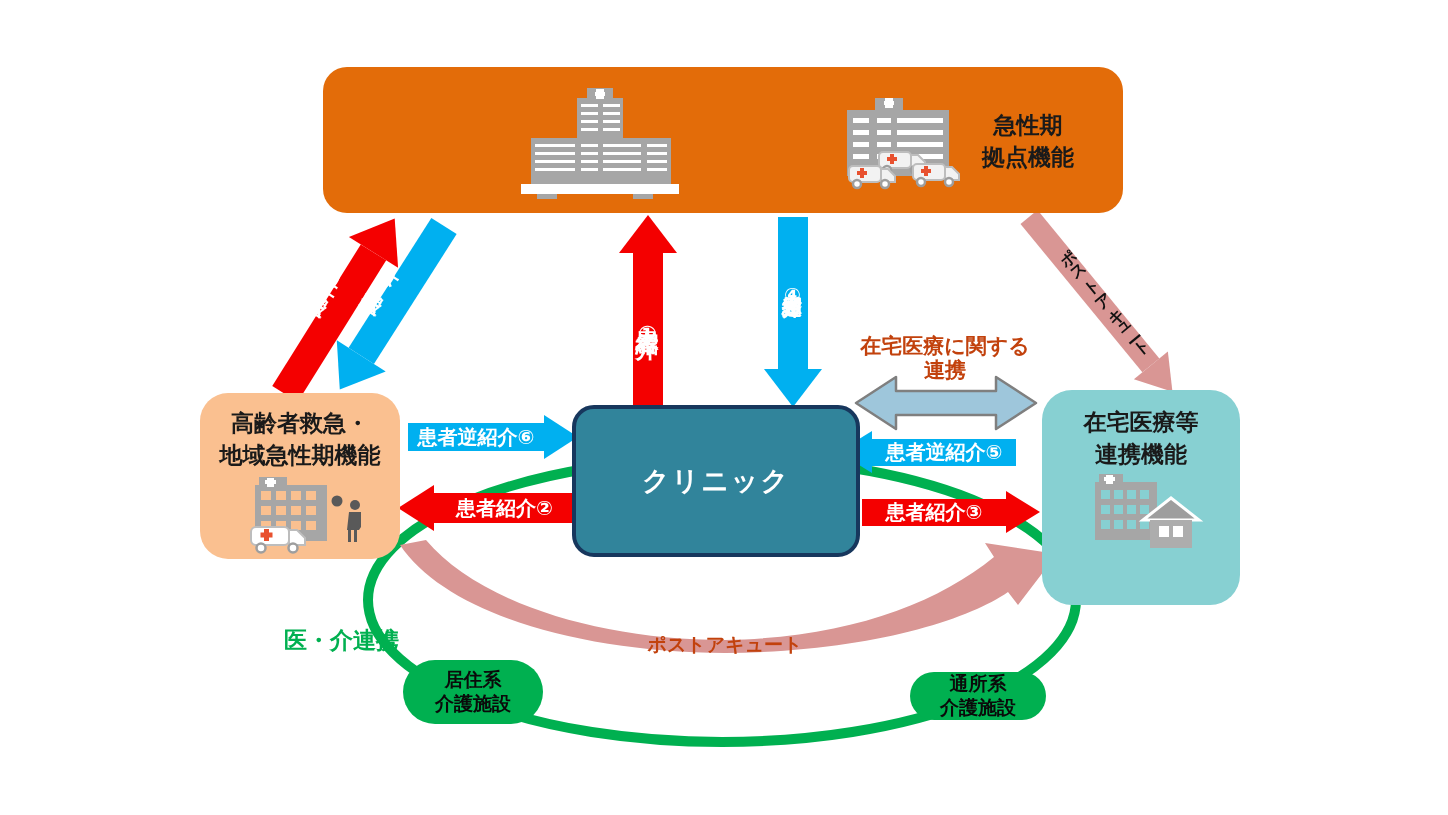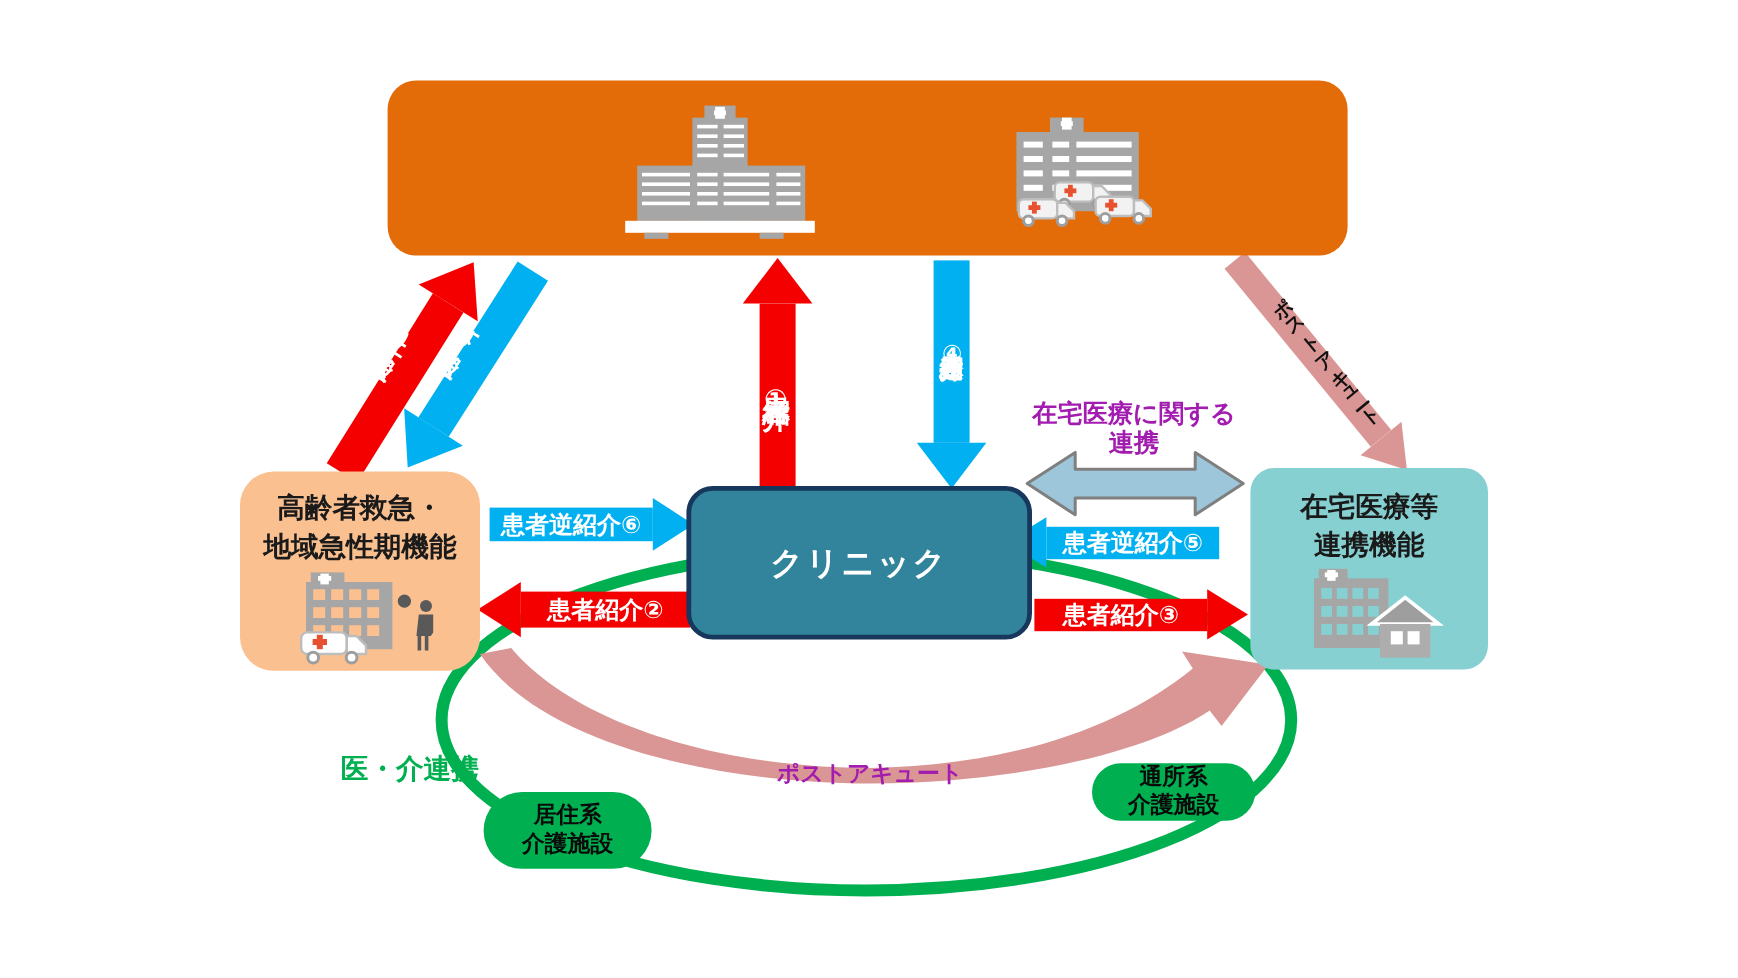--- a/index.html
+++ b/index.html
@@ -5,23 +5,23 @@
   html,body{margin:0;padding:0;background:#fff;}
   body{font-family:"Liberation Sans","DejaVu Sans",sans-serif;}
   #stage{position:relative;width:1448px;height:815px;background:#fff;overflow:hidden;}
   #stage *{box-sizing:border-box;}
   .lay{position:absolute;left:0;top:0;}
 
   
   .bigbox{position:absolute;z-index:3;}
   .box-orange{left:323px;top:67px;width:800px;height:146px;border-radius:24px;background:var(--orange);}
   .box-peach{left:200px;top:393px;width:200px;height:166px;border-radius:28px;background:var(--peach);}
-  .box-clinic{left:572px;top:405px;width:288px;height:128px;border-radius:22px;background:var(--clinic-fill);
+  .box-clinic{left:572px;top:405px;width:288px;height:152px;border-radius:22px;background:var(--clinic-fill);
               border:4px solid var(--clinic-border);display:flex;align-items:center;justify-content:center;}
-  .box-teal{left:1042px;top:390px;width:198px;height:168px;border-radius:20px;background:var(--teal);}
+  .box-teal{left:1042px;top:390px;width:198px;height:215px;border-radius:30px;background:var(--teal);}
   .boxtxt{position:absolute;text-align:center;font-weight:bold;color:#1a1a1a;line-height:1.4;}
   .clinic-label{color:#fff;font-weight:bold;font-size:27px;letter-spacing:2px;}
 
   
   .harrow{position:absolute;display:flex;align-items:center;z-index:2;transform-origin:left center;}
   .hbody{height:var(--th);flex:1;background:var(--c);display:flex;align-items:center;justify-content:center;}
   .hhead-r{width:0;height:0;border-top:var(--half) solid transparent;border-bottom:var(--half) solid transparent;border-left:var(--hl) solid var(--c);}
   .hhead-l{width:0;height:0;border-top:var(--half) solid transparent;border-bottom:var(--half) solid transparent;border-right:var(--hl) solid var(--c);}
   .hlabel{color:#fff;font-weight:bold;font-size:20px;white-space:nowrap;}
 
@@ -29,21 +29,21 @@
   .varrow{position:absolute;display:flex;flex-direction:column;align-items:center;z-index:2;}
   .vbody{width:var(--th);flex:1;background:var(--c);display:flex;align-items:center;justify-content:center;}
   .vhead-u{width:0;height:0;border-left:var(--half) solid transparent;border-right:var(--half) solid transparent;border-bottom:var(--hl) solid var(--c);}
   .vhead-d{width:0;height:0;border-left:var(--half) solid transparent;border-right:var(--half) solid transparent;border-top:var(--hl) solid var(--c);}
   .vlabel{writing-mode:vertical-rl;text-orientation:upright;color:#fff;font-weight:bold;letter-spacing:3px;}
 
   
   .diaglabel{position:absolute;z-index:4;writing-mode:vertical-rl;text-orientation:upright;
              font-weight:bold;white-space:nowrap;transform-origin:center center;}
 
-  .freetxt{position:absolute;z-index:4;font-weight:bold;color:#a21caf;}
+  .freetxt{position:absolute;z-index:4;font-weight:bold;color:#c2410c;}
 
   
   .oval{position:absolute;z-index:5;background:var(--green);border-radius:999px;
         display:flex;flex-direction:column;align-items:center;justify-content:center;
         color:#063;color:#0a0a0a;font-weight:bold;font-size:19px;line-height:1.25;text-align:center;}
 </style>
 </head>
 <body>
 
 <div id="stage">
@@ -191,20 +191,24 @@
         <g transform="translate(72,64)">
           <rect x="0" y="6" width="32" height="16" rx="4" fill="#F2F2F2" stroke="#BDBDBD" stroke-width="2"></rect>
           <path d="M32,9 h7 l7,7 v6 h-14 z" fill="#F2F2F2" stroke="#BDBDBD" stroke-width="2"></path>
           <rect x="11" y="8" width="4" height="10" fill="#E8512F"></rect>
             <rect x="8" y="11" width="10" height="4" fill="#E8512F"></rect>
           <circle cx="8" cy="24" r="4" fill="#fff" stroke="#9e9e9e" stroke-width="2.5"></circle>
           <circle cx="36" cy="24" r="4" fill="#fff" stroke="#9e9e9e" stroke-width="2.5"></circle>
         </g>
       </g>
     </svg>
+    <div class="boxtxt" style="left:605px;top:42px;width:200px;font-size:23px;">
+      <div>急性期</div>
+      <div>拠点機能</div>
+    </div>
   </div>
 
   <div class="bigbox box-peach">
     <div class="boxtxt" style="left:0;top:14px;width:100%;font-size:23px;">
       <div>高齢者救急・</div>
       <div>地域急性期機能</div>
     </div>
     <svg style="position:absolute;left:45px;top:80px;" width="130" height="82" viewBox="0 0 130 82">
       <g fill="#A6A6A6">
         <rect x="14" y="4" width="28" height="10"></rect>
@@ -287,18 +291,18 @@
     <div>連携</div>
   </div>
 
   <div class="freetxt" style="left:284px;top:625px;font-size:23px;color:var(--green);">医・介連携</div>
   <div class="freetxt" style="left:645px;top:632px;width:160px;text-align:center;font-size:19px;">ポストアキュート</div>
 
   <div class="oval" style="left:403px;top:660px;width:140px;height:64px;">
     <div>居住系</div>
     <div>介護施設</div>
   </div>
-  <div class="oval" style="left:910px;top:636px;width:136px;height:48px;">
+  <div class="oval" style="left:910px;top:672px;width:136px;height:48px;">
     <div>通所系</div>
     <div>介護施設</div>
   </div>
 
 </div>
 
 </body></html>

